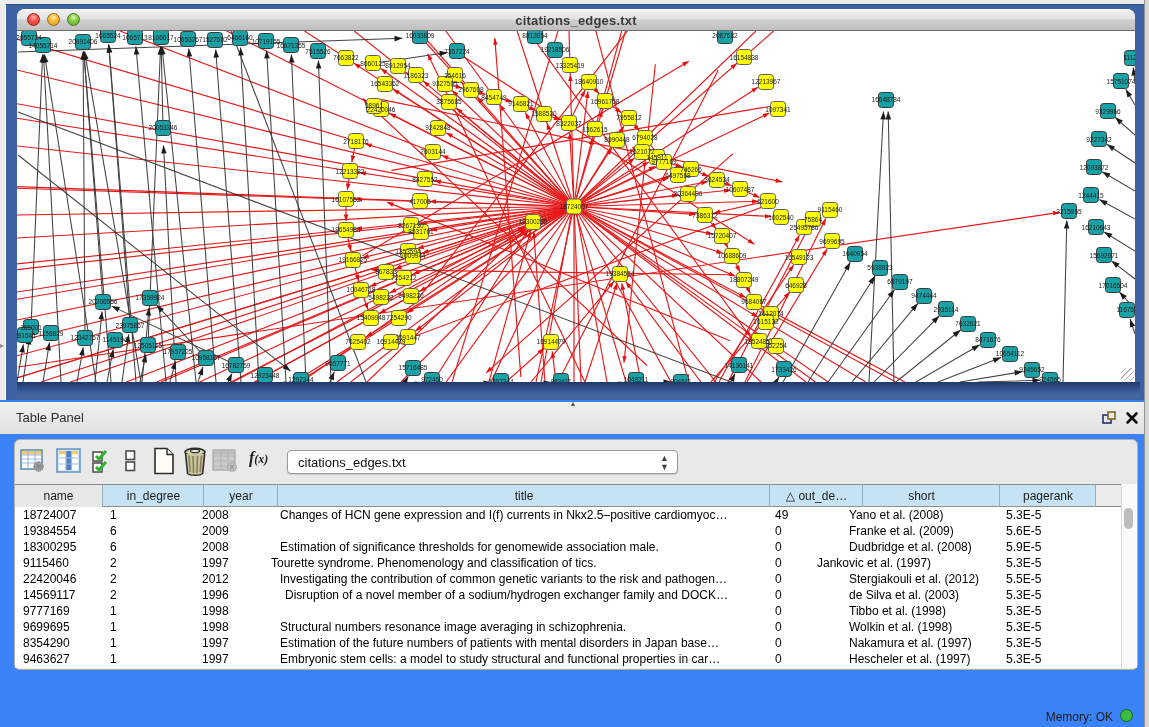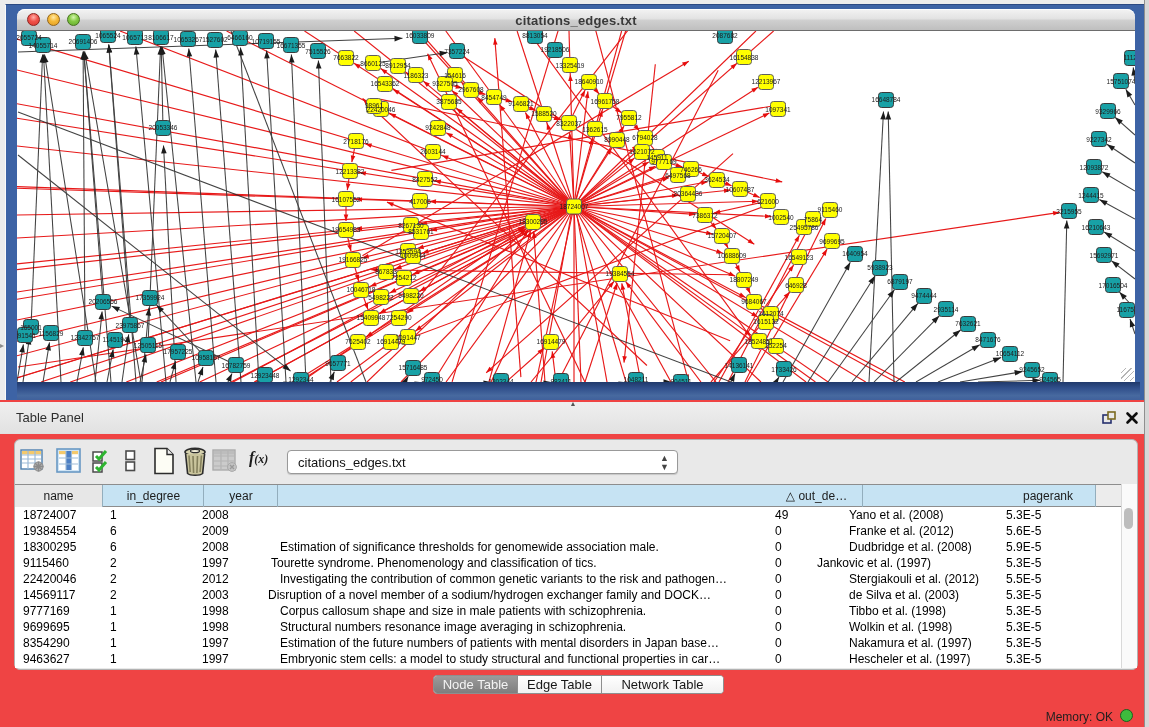--- a/index.html
+++ b/index.html
@@ -15,21 +15,21 @@
  border-bottom:1px solid #6d6d6d;box-shadow:inset 0 1px 0 #fdfdfd;}
 #title{width:100%;text-align:center;top:4px;font-size:13px;font-weight:bold;color:#3a3a3a;letter-spacing:.2px}
 .tl{top:4px;width:13px;height:13px;border-radius:50%;}
 #tl1{left:10px;background:radial-gradient(circle at 50% 30%,#ffb0aa 0%,#f0524a 45%,#d93832 100%);border:1px solid #8e2420}
 #tl2{left:30px;background:radial-gradient(circle at 50% 30%,#ffe9a8 0%,#f5b937 45%,#e09c22 100%);border:1px solid #93651a}
 #tl3{left:50px;background:radial-gradient(circle at 50% 30%,#d6f5b0 0%,#84ca44 45%,#62a82e 100%);border:1px solid #47721f}
 #canvas{left:0;top:22px;width:1118px;height:351px;background:#fff;overflow:hidden}
 #grip{right:1px;bottom:1px;width:13px;height:13px;background:
  repeating-linear-gradient(135deg,transparent 0 3px,#b5b5b5 3px 4px);}
 
-#panel{left:0;top:400px;width:1149px;height:327px;background:#ef4444;}
+#panel{left:0;top:400px;width:1149px;height:327px;background:#3b82f6;}
 #phead{left:0;top:2px;width:1149px;height:32px;background:linear-gradient(180deg,#efefef,#e2e2e2);border-bottom:1px solid #e0e0e0}
 #ptitle{left:16px;top:10px;font-size:13px;color:#2e2e2e}
 #container{left:14px;top:39px;width:1124px;height:231px;background:#e9e9e9;border:1px solid #b2b2b2;border-radius:6px;}
 .dropdown{left:287px;top:50px;width:391px;height:24px;background:#fff;border:1px solid #999;border-radius:4px;box-shadow:0 1px 1px rgba(0,0,0,.15)}
 .dropdown span{position:absolute;left:10px;top:4px;font-size:13px;color:#111}
 .updn{position:absolute;right:8px;top:3px;font-size:9px;color:#444;line-height:9px;text-align:center}
 
 #thead{left:15px;top:84px;width:1081px;height:23px;background:#c6e3f3;border-top:1px solid #8d8d8d;border-bottom:1px solid #8d8d8d;font-size:12px;color:#1c1c1c}
 .hc{position:absolute;top:0;height:22px;line-height:22px;text-align:center;border-right:1px solid #93aebd;overflow:hidden}
 #hextra{left:1096px;top:84px;width:25px;height:23px;background:#ececec;border-top:1px solid #8d8d8d;border-bottom:1px solid #8d8d8d}
@@ -844,39 +844,42 @@
 <div class="abs" style="left:249px;top:49px;font-family:'Liberation Serif',serif;font-style:italic;font-weight:bold;font-size:16px;color:#1c1c1c">f<span style="font-size:12px">(x)</span></div>
 
   <div class="dropdown abs">
       <span>citations_edges.txt</span>
       <div class="updn">▲<br>▼</div>
     </div>
   <div id="thead" class="abs">
     <div class="hc" style="left:0;width:88px;background:#e7e7e7">name</div>
     <div class="hc" style="left:89px;width:100px">in_degree</div>
     <div class="hc" style="left:190px;width:73px">year</div>
+    <div class="hc" style="left:264px;width:491px">title</div>
     <div class="hc" style="left:756px;width:92px">△ out_de…</div>
+    <div class="hc" style="left:829px;width:156px">short</div>
     <div class="hc" style="left:986px;width:95px">pagerank</div>
   </div>
   <div id="hextra" class="abs"></div>
   <div id="rows" class="abs">
       <div class="row" style="top:0px">
         <span class="c" style="left:8px;width:80px">18724007</span>
         <span class="c" style="left:95px;width:85px">1</span>
         <span class="c" style="left:187px;width:70px">2008</span>
+        <span class="c" style="left:265px;width:488px">Changes of HCN gene expression and I(f) currents in Nkx2.5–positive cardiomyoc…</span>
         <span class="c" style="left:760px;width:65px">49</span>
         <span class="c" style="left:834px;width:150px">Yano et al. (2008)</span>
         <span class="c" style="left:991px;width:90px">5.3E-5</span>
       </div>
 <div class="row" style="top:16px">
         <span class="c" style="left:8px;width:80px">19384554</span>
         <span class="c" style="left:95px;width:85px">6</span>
         <span class="c" style="left:187px;width:70px">2009</span>
         <span class="c" style="left:760px;width:65px">0</span>
-        <span class="c" style="left:834px;width:150px">Franke et al. (2012)</span>
+        <span class="c" style="left:834px;width:150px">Franke et al. (2009)</span>
         <span class="c" style="left:991px;width:90px">5.6E-5</span>
       </div>
 <div class="row" style="top:32px">
         <span class="c" style="left:8px;width:80px">18300295</span>
         <span class="c" style="left:95px;width:85px">6</span>
         <span class="c" style="left:187px;width:70px">2008</span>
         <span class="c" style="left:265px;width:488px">Estimation of significance thresholds for genomewide association male.</span>
         <span class="c" style="left:760px;width:65px">0</span>
         <span class="c" style="left:834px;width:150px">Dudbridge et al. (2008)</span>
         <span class="c" style="left:991px;width:90px">5.9E-5</span>
@@ -895,31 +898,30 @@
         <span class="c" style="left:95px;width:85px">2</span>
         <span class="c" style="left:187px;width:70px">2012</span>
         <span class="c" style="left:265px;width:488px">Investigating the contribution of common genetic variants to the risk and pathogen…</span>
         <span class="c" style="left:760px;width:65px">0</span>
         <span class="c" style="left:834px;width:150px">Stergiakouli et al. (2012)</span>
         <span class="c" style="left:991px;width:90px">5.5E-5</span>
       </div>
 <div class="row" style="top:80px">
         <span class="c" style="left:8px;width:80px">14569117</span>
         <span class="c" style="left:95px;width:85px">2</span>
-        <span class="c" style="left:187px;width:70px">2003</span>
-        <span class="c" style="left:253px;width:488px">Disruption of a novel member of a sodium/hydrogen exchanger family and DOCK…</span>
+        <span class="c" style="left:187px;width:70px">1996</span>
+        <span class="c" style="left:270px;width:488px">Disruption of a novel member of a sodium/hydrogen exchanger family and DOCK…</span>
         <span class="c" style="left:760px;width:65px">0</span>
         <span class="c" style="left:834px;width:150px">de Silva et al. (2003)</span>
         <span class="c" style="left:991px;width:90px">5.3E-5</span>
       </div>
 <div class="row" style="top:96px">
         <span class="c" style="left:8px;width:80px">9777169</span>
         <span class="c" style="left:95px;width:85px">1</span>
         <span class="c" style="left:187px;width:70px">1998</span>
-        <span class="c" style="left:265px;width:488px">Corpus callosum shape and size in male patients with schizophrenia.</span>
         <span class="c" style="left:760px;width:65px">0</span>
         <span class="c" style="left:834px;width:150px">Tibbo et al. (1998)</span>
         <span class="c" style="left:991px;width:90px">5.3E-5</span>
       </div>
 <div class="row" style="top:112px">
         <span class="c" style="left:8px;width:80px">9699695</span>
         <span class="c" style="left:95px;width:85px">1</span>
         <span class="c" style="left:187px;width:70px">1998</span>
         <span class="c" style="left:265px;width:488px">Structural numbers resonance image averaging in schizophrenia.</span>
         <span class="c" style="left:760px;width:65px">0</span>
@@ -940,24 +942,19 @@
         <span class="c" style="left:95px;width:85px">1</span>
         <span class="c" style="left:187px;width:70px">1997</span>
         <span class="c" style="left:265px;width:488px">Embryonic stem cells: a model to study structural and functional properties in car…</span>
         <span class="c" style="left:760px;width:65px">0</span>
         <span class="c" style="left:834px;width:150px">Hescheler et al. (1997)</span>
         <span class="c" style="left:991px;width:90px">5.3E-5</span>
       </div>
     </div>
   <div id="sbar" class="abs"></div>
   <div id="thumb" class="abs"></div>
-  <div id="seg" class="abs">
-    <div class="on" style="width:83px">Node Table</div>
-    <div class="off" style="width:84px">Edge Table</div>
-    <div class="off" style="width:122px">Network Table</div>
-  </div>
   <div id="mem" class="abs">Memory: OK</div>
   <div id="memdot" class="abs"></div>
 </div>
 <div class="abs" style="left:568px;top:401px;width:10px;height:5px;color:#555;font-size:7px;line-height:5px;text-align:center">▲</div>
 <div class="abs" style="left:0px;top:341px;width:5px;height:9px;color:#8a8a8a;font-size:8px;line-height:9px">▸</div>
 <div id="redge1" class="abs"></div>
 <div id="redge2" class="abs"></div>
 
 </body></html>

